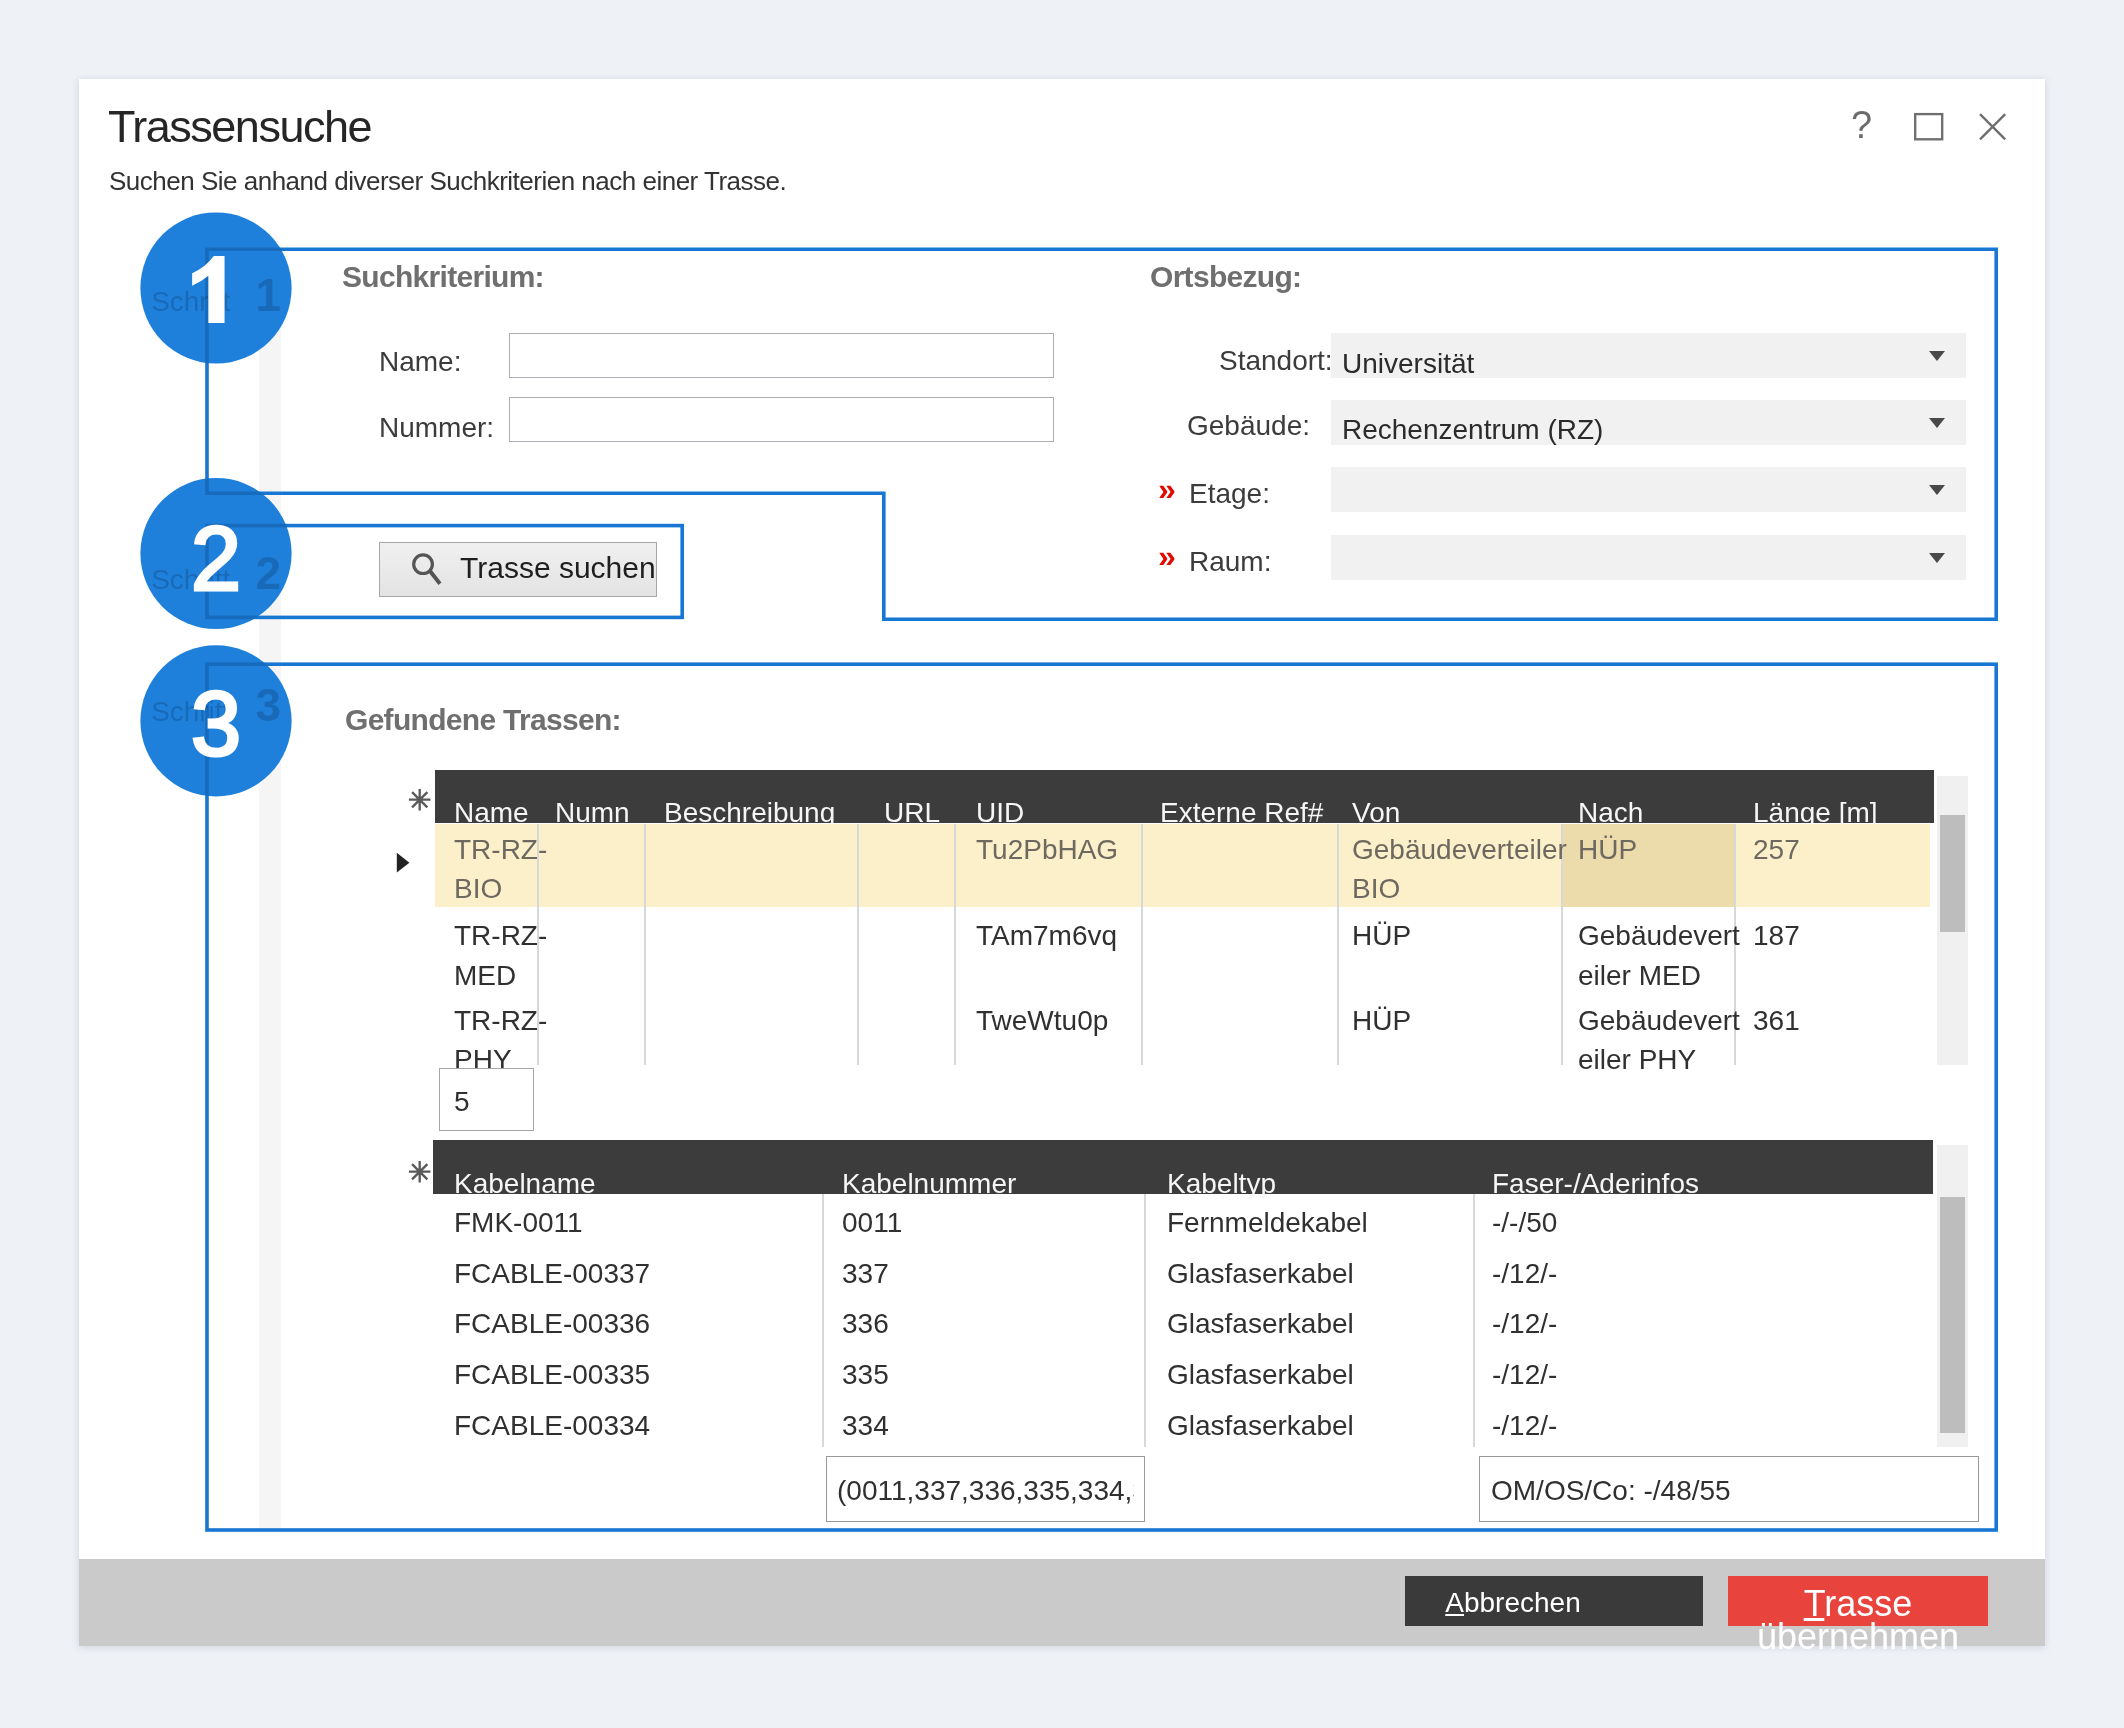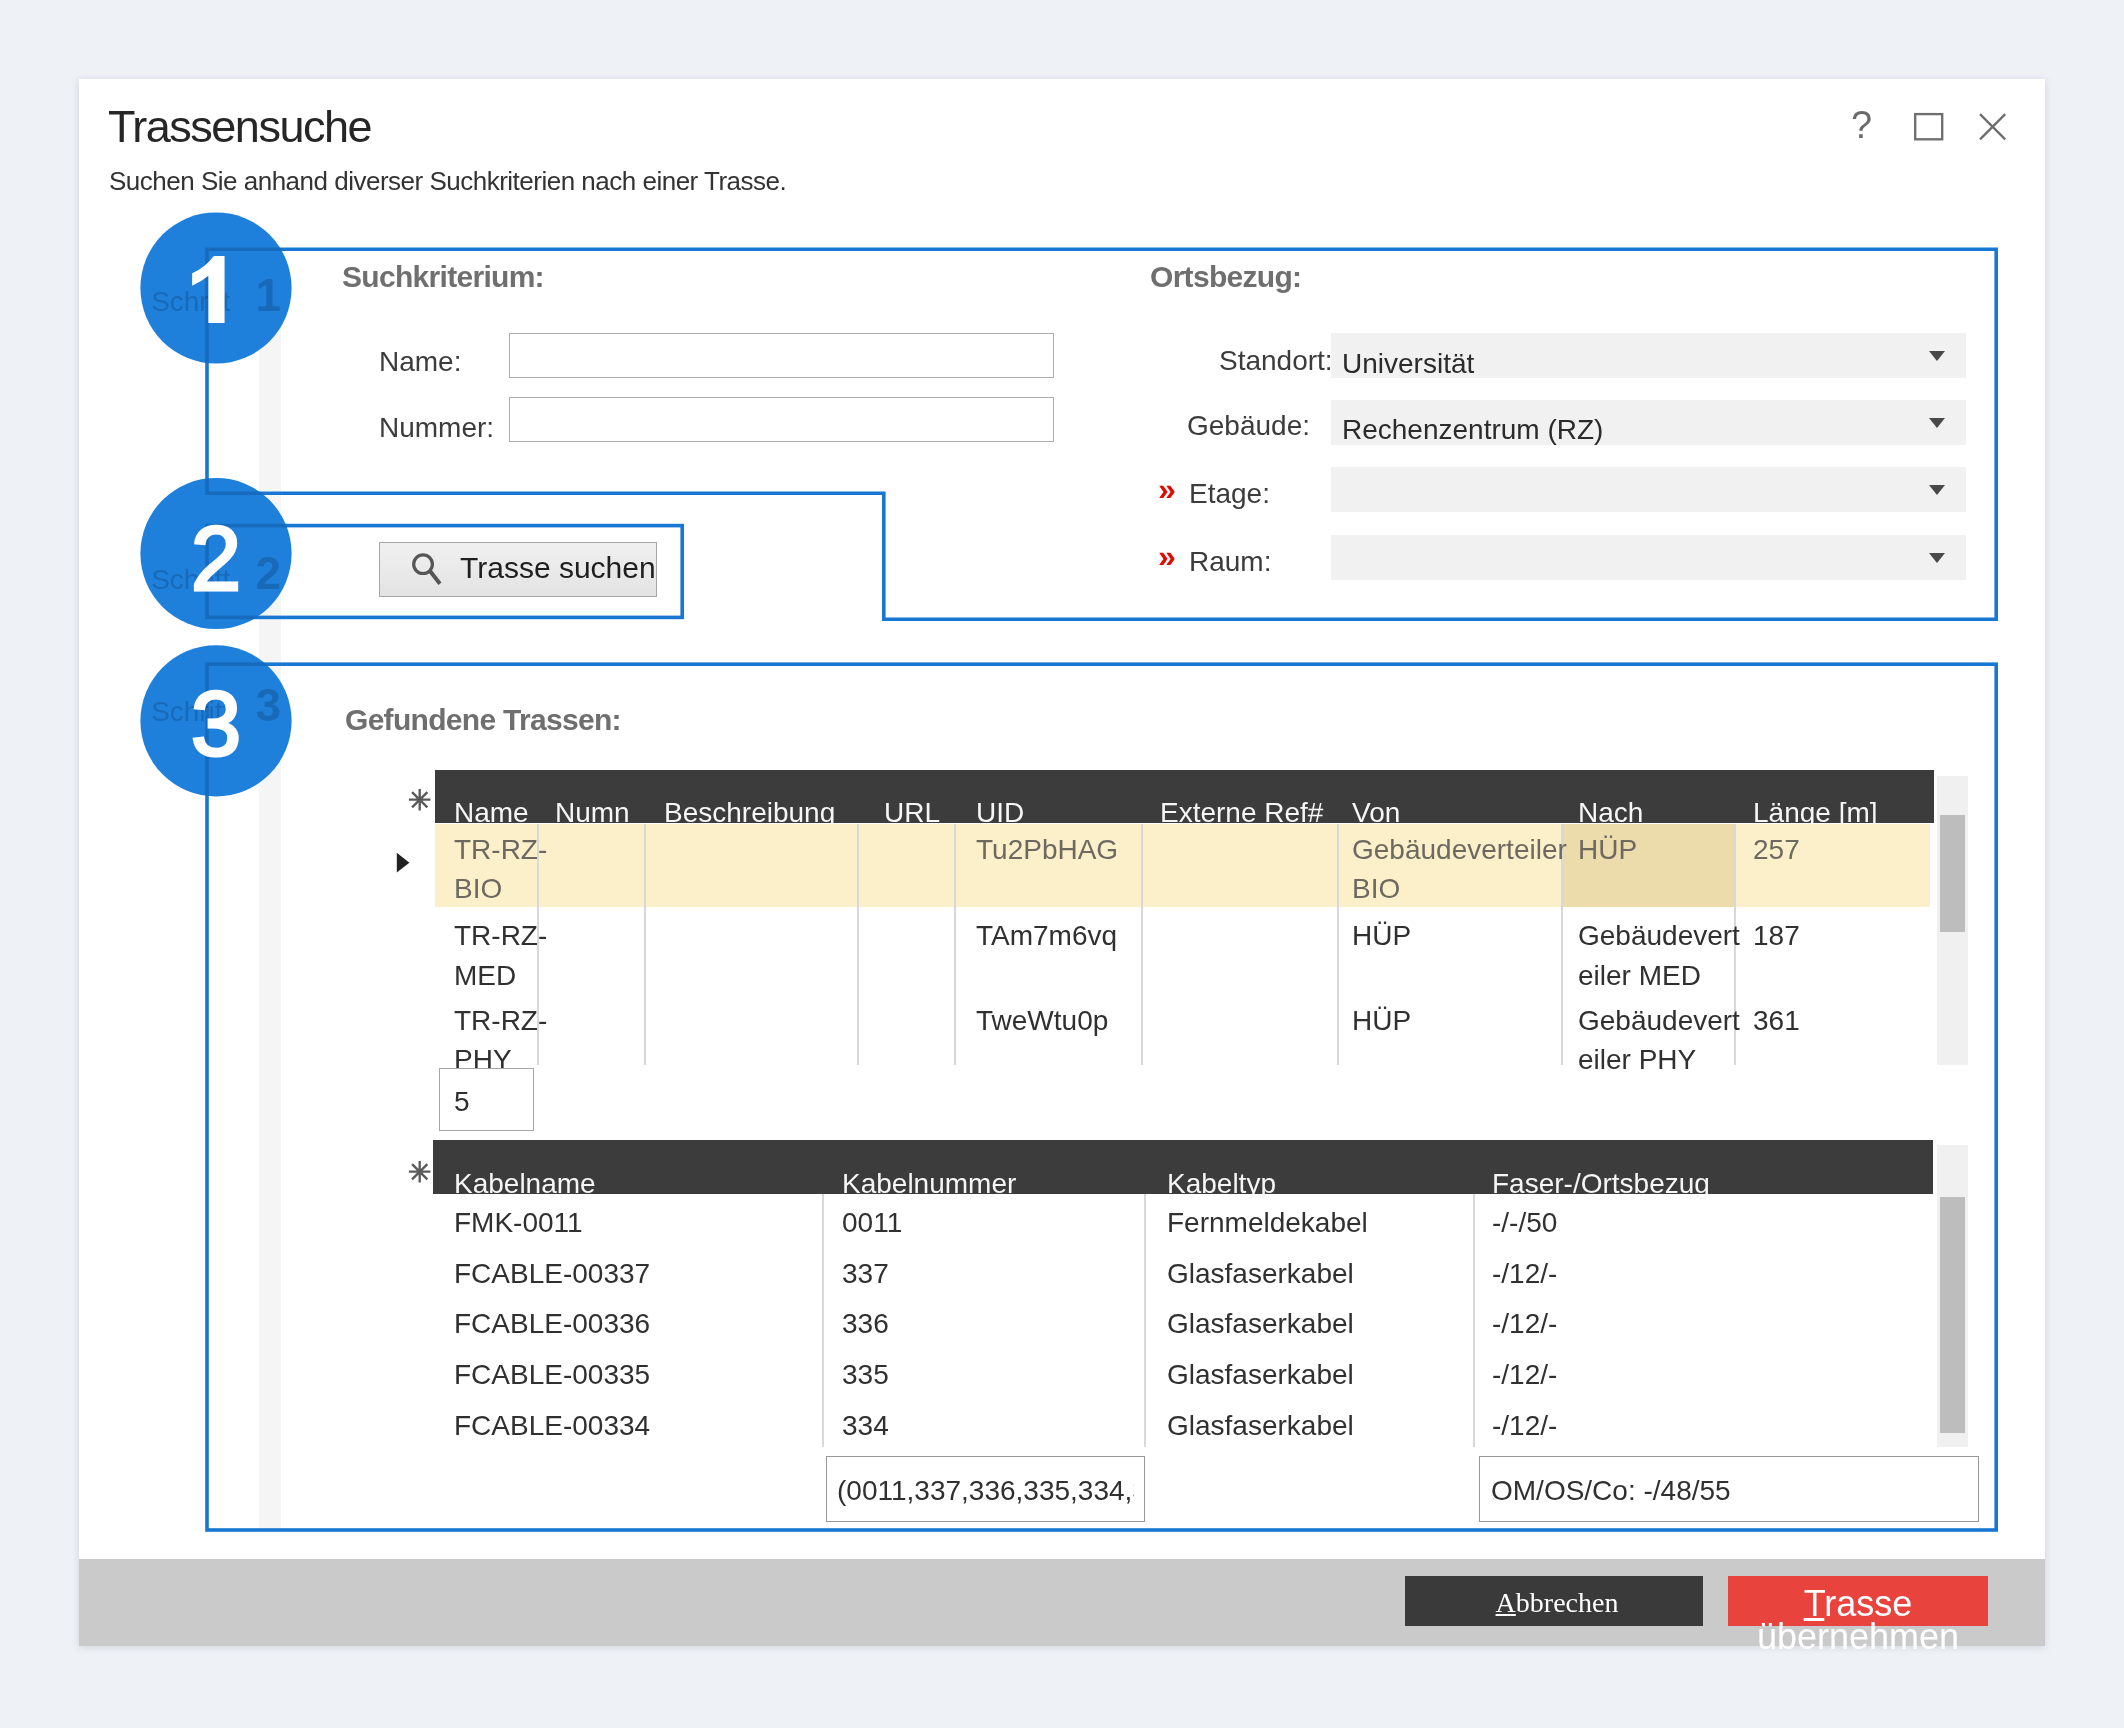--- a/index.html
+++ b/index.html
@@ -139,21 +139,21 @@
 
   <svg class="abs" style="left:408px;top:1160px;" width="23.4" height="23.4" viewBox="0 0 26 26">
       <g stroke="#5a5a5a" stroke-width="2.6">
         <path d="M13 1 V25 M1 13 H25 M4.5 4.5 L21.5 21.5 M21.5 4.5 L4.5 21.5"></path>
       </g>
     </svg>
   <div class="abs" style="left:433px;top:1140px;width:1500px;height:54px;background:#3c3c3c;"></div>
   <div class="abs th" style="left:454px;top:1155px;">Kabelname</div>
   <div class="abs th" style="left:842px;top:1155px;">Kabelnummer</div>
   <div class="abs th" style="left:1167px;top:1155px;">Kabeltyp</div>
-  <div class="abs th" style="left:1492px;top:1155px;">Faser-/Ortsbezug</div>
+  <div class="abs th" style="left:1492px;top:1155px;">Faser-/Aderinfos</div>
 
   <div class="abs gridv" style="left:822px;top:1194px;height:253px;"></div>
   <div class="abs gridv" style="left:1144px;top:1194px;height:253px;"></div>
   <div class="abs gridv" style="left:1473px;top:1194px;height:253px;"></div>
 
   <div class="abs td" style="left:454px;top:1206px;">FMK-0011</div>
   <div class="abs td" style="left:842px;top:1206px;">0011</div>
   <div class="abs td" style="left:1167px;top:1206px;">Fernmeldekabel</div>
   <div class="abs td" style="left:1492px;top:1206px;">-/-/50</div>
 
@@ -179,21 +179,21 @@
 
   <div class="abs" style="left:1937px;top:1145px;width:31px;height:302px;background:#f0f0f0;"></div>
   <div class="abs" style="left:1940px;top:1197px;width:25px;height:236px;background:#bdbdbd;"></div>
 
   <div class="abs input" style="left:826px;top:1456px;width:319px;height:66px;border-color:#999;overflow:hidden;"></div>
   <div class="abs td" style="left:837px;top:1474px;width:297px;overflow:hidden;">(0011,337,336,335,334,3</div>
   <div class="abs input" style="left:1479px;top:1456px;width:500px;height:66px;border-color:#999;"></div>
   <div class="abs td" style="left:1491px;top:1474px;">OM/OS/Co: -/48/55</div>
 
   <div class="abs" style="left:1405px;top:1576px;width:298px;height:50px;background:#3a3a3a;"></div>
-  <div class="abs fbtn" style="left:1429px;top:1586px;width:256px;font-family:Liberation Serif, serif;"><span style="text-decoration:underline;">A</span>bbrechen</div>
+  <div class="abs fbtn" style="left:1385px;top:1586px;width:256px;"><span style="text-decoration:underline;">A</span>bbrechen</div>
   <div class="abs" style="left:1728px;top:1576px;width:260px;height:50px;background:#e8433c;"></div>
   <div class="abs fbtn" style="left:1728px;top:1587px;width:260px;font-size:36px;"><span style="text-decoration:underline;">T</span>rasse übernehmen</div>
 
   <svg class="abs" style="left:0;top:0;" width="2124" height="1728" viewBox="0 0 2360 1920">
     <defs>
       <clipPath id="circles">
         <circle cx="240" cy="320" r="84"></circle>
         <circle cx="240" cy="615" r="84"></circle>
         <circle cx="240" cy="801" r="84"></circle>
       </clipPath>

